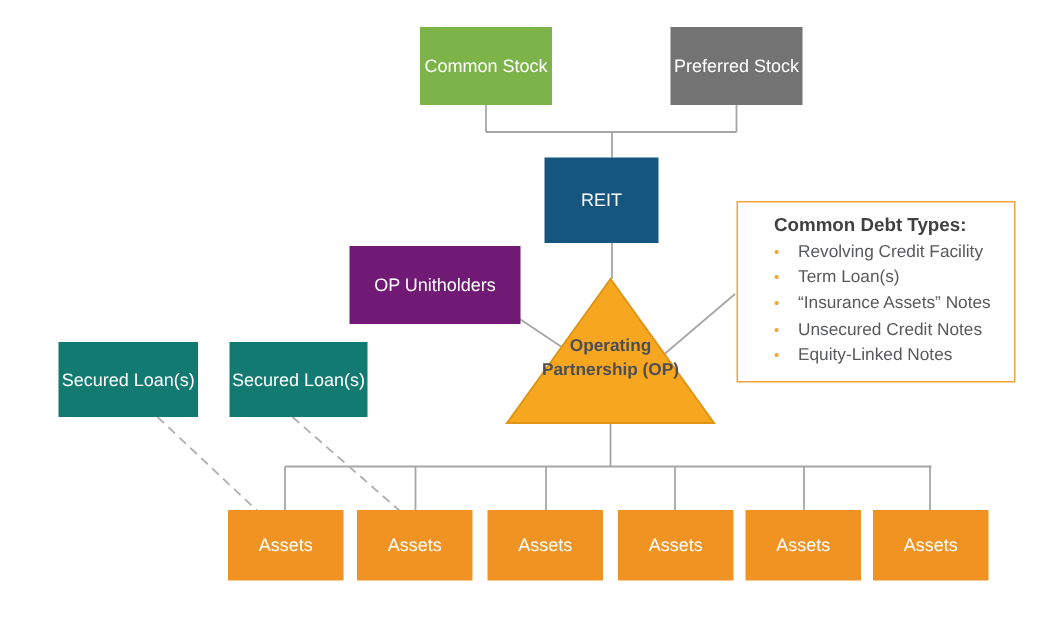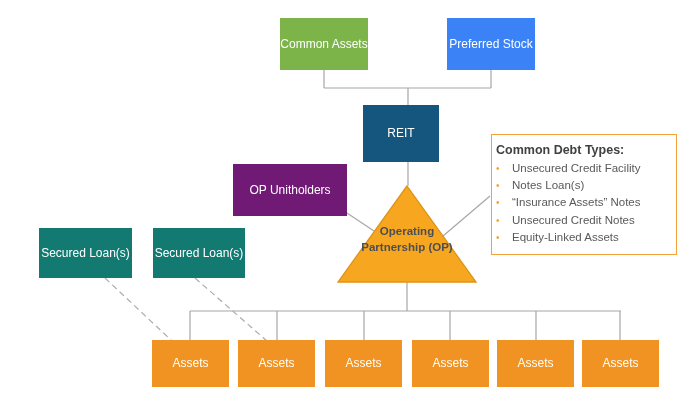--- a/index.html
+++ b/index.html
@@ -12,21 +12,21 @@
     position:absolute;display:flex;align-items:center;justify-content:center;
     text-align:center;color:#ffffff;font-size:12px;line-height:1.35;
   }
   .tri-label{
     position:absolute;left:357px;top:223px;width:100px;text-align:center;
     font-size:11.5px;line-height:1.4;
   }
   .debt-box{
     position:absolute;left:491px;top:134px;width:186px;height:121px;
     background:#ffffff;border:1px solid #f2a43b;box-sizing:border-box;
-    padding:8px 10px 4px 4px;
+    padding:8px 10px 4px 24px;
   }
   .debt-title{font-size:12.5px;font-weight:bold;margin:0 0 5px 0;}
   .debt-list{list-style:none;margin:0;padding:0;}
   .debt-item{display:flex;align-items:baseline;font-size:11.5px;height:17.2px;}
   .bullet{width:9px;margin-right:7px;font-size:10px;flex:none;}
 </style>
 </head>
 <body>
 
 <div class="canvas">
@@ -52,24 +52,24 @@
     <g fill="none" stroke-width="1.2" stroke-dasharray="6 4" stroke="#ADADAD">
       <line x1="105" y1="278" x2="172" y2="341"></line>
       <line x1="195" y1="278" x2="267" y2="341"></line>
     </g>
     <g stroke-width="1.3" stroke="#DE9417">
       <polygon points="407,186 338,282 476,282" fill="#F7A71F"></polygon>
     </g>
   </svg>
 
   <div class="node" style="left: 280px; top: 18px; width: 88px; height: 52px; background-color: rgb(124, 180, 74);">
-    <span>Common Assets</span>
+    <span>Common Stock</span>
   </div>
 
-  <div class="node" style="left: 447px; top: 18px; width: 88px; height: 52px; background-color: #3b82f6;">
+  <div class="node" style="left: 447px; top: 18px; width: 88px; height: 52px; background-color: #737373;">
     <span>Preferred Stock</span>
   </div>
 
   <div class="node" style="left: 363px; top: 105px; width: 76px; height: 57px; background-color: rgb(20, 86, 126);">
     <span>REIT</span>
   </div>
 
   <div class="node" style="left: 233px; top: 164px; width: 114px; height: 52px; background-color: #701a75;">
     <span>OP Unitholders</span>
   </div>
@@ -82,37 +82,37 @@
     <span>Secured Loan(s)</span>
   </div>
 
   <div class="tri-label" style="color: rgb(77, 78, 83); font-weight: bold;">Operating Partnership (OP)</div>
 
   <div class="debt-box" style="border-color: rgb(242, 164, 59);">
     <div class="debt-title" style="color: rgb(65, 64, 66);">Common Debt Types:</div>
     <ul class="debt-list">
       <li class="debt-item" style="color: rgb(88, 89, 91);">
         <span class="bullet" style="color: rgb(242, 164, 59);">•</span>
-        <span>Unsecured Credit Facility</span>
+        <span>Revolving Credit Facility</span>
       </li>
       <li class="debt-item" style="color: rgb(88, 89, 91);">
         <span class="bullet" style="color: rgb(242, 164, 59);">•</span>
-        <span>Notes Loan(s)</span>
+        <span>Term Loan(s)</span>
       </li>
       <li class="debt-item" style="color: rgb(88, 89, 91);">
         <span class="bullet" style="color: rgb(242, 164, 59);">•</span>
         <span>“Insurance Assets” Notes</span>
       </li>
       <li class="debt-item" style="color: rgb(88, 89, 91);">
         <span class="bullet" style="color: rgb(242, 164, 59);">•</span>
         <span>Unsecured Credit Notes</span>
       </li>
       <li class="debt-item" style="color: rgb(88, 89, 91);">
         <span class="bullet" style="color: rgb(242, 164, 59);">•</span>
-        <span>Equity-Linked Assets</span>
+        <span>Equity-Linked Notes</span>
       </li>
     </ul>
   </div>
 
   <div class="node" style="left: 152px; top: 340px; width: 77px; height: 47px; background-color: rgb(241, 147, 34);">
     <span>Assets</span>
   </div>
   <div class="node" style="left: 238px; top: 340px; width: 77px; height: 47px; background-color: rgb(241, 147, 34);">
     <span>Assets</span>
   </div>

